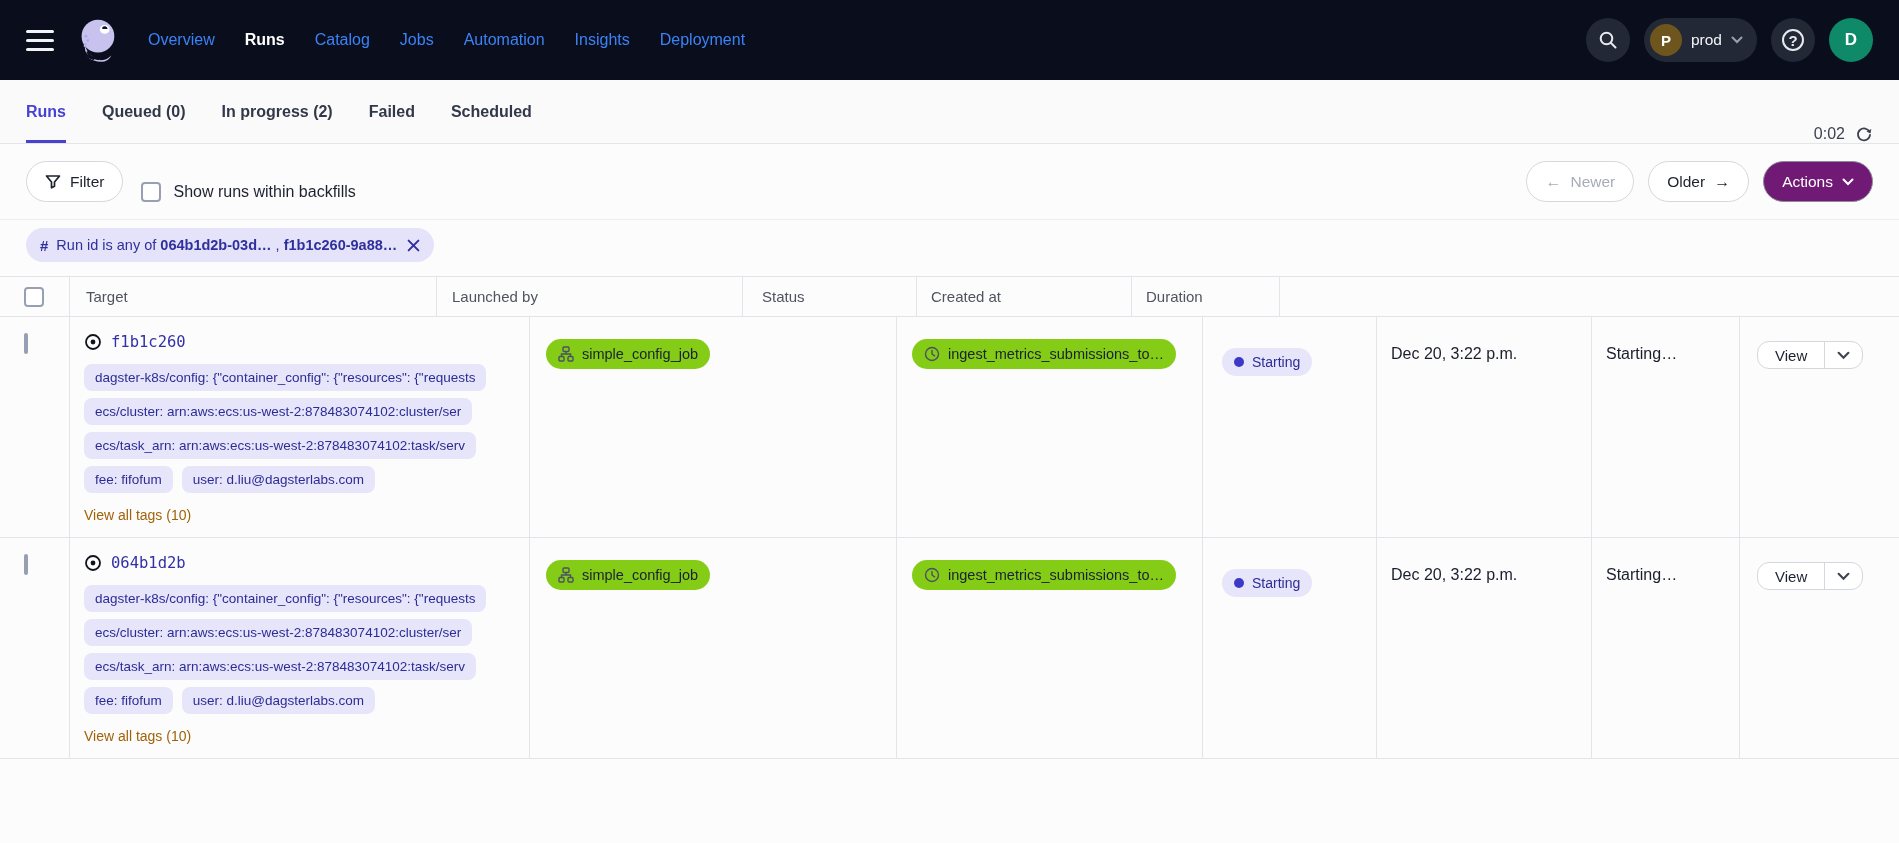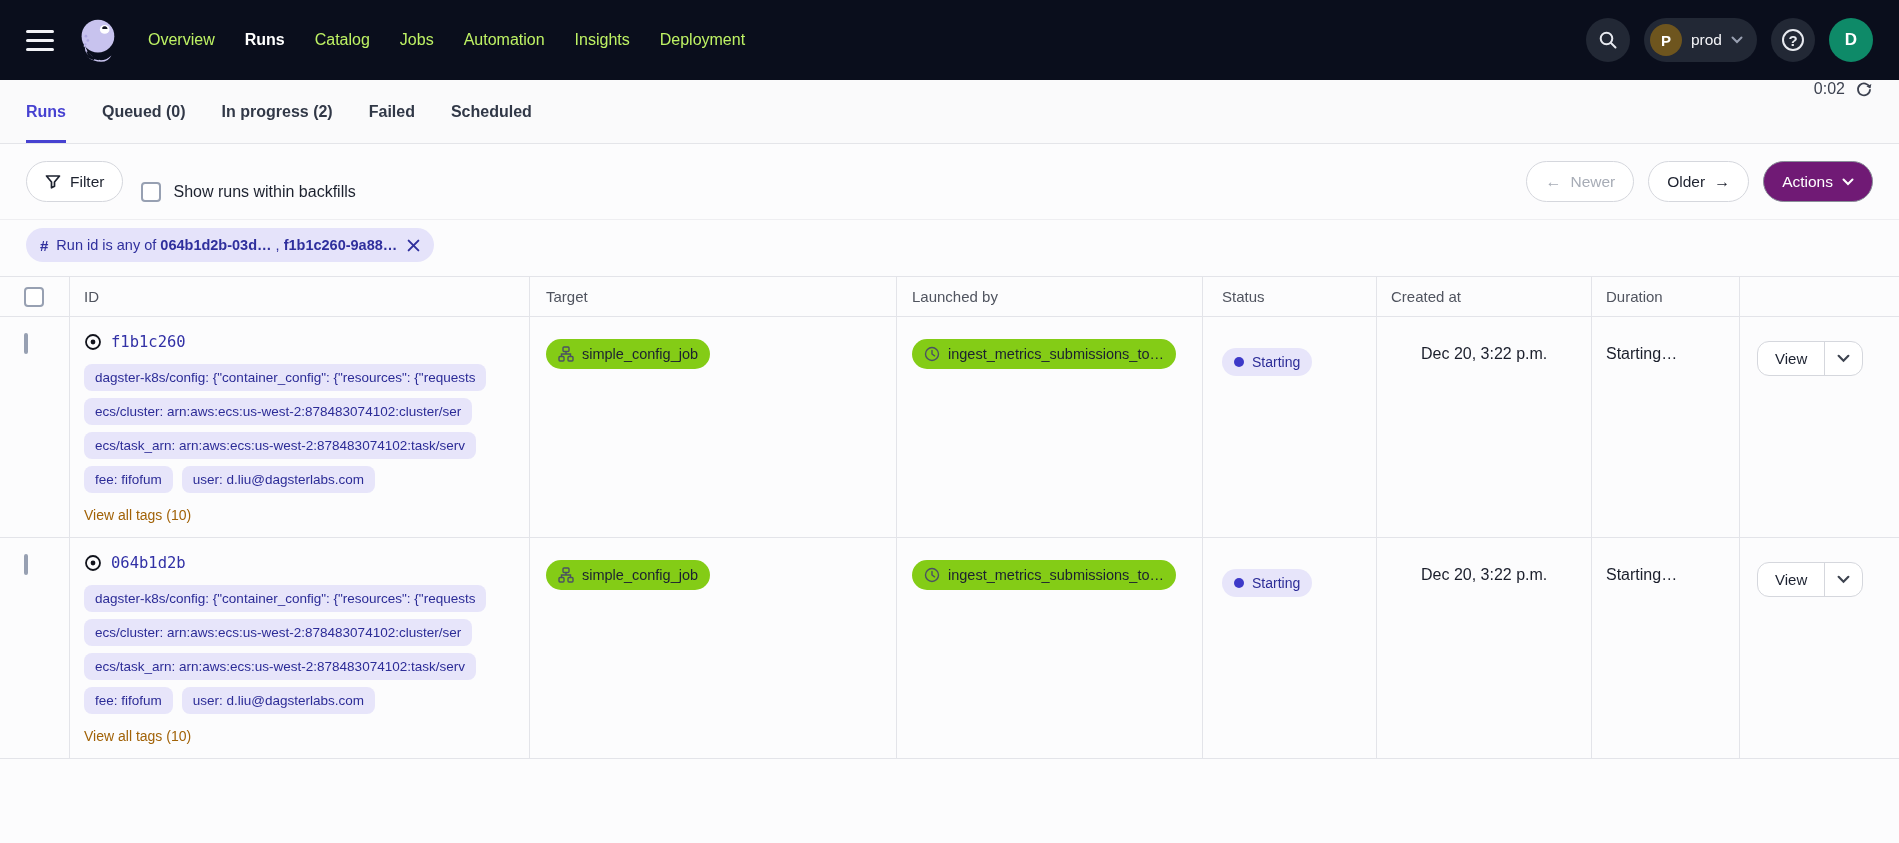--- a/index.html
+++ b/index.html
@@ -5,37 +5,37 @@
   * { margin:0; padding:0; box-sizing:border-box; }
   html,body { width:1899px; height:843px; overflow:hidden; }
   body { font-family:"Liberation Sans", sans-serif; background:#FCFCFD; color:#1D222F; }
 
   
   .topnav { height:80px; background:#0A0E1C; display:flex; align-items:center; padding:0 26px; }
   .hamburger { width:28px; display:flex; flex-direction:column; gap:6px; cursor:pointer; margin-right:18px; }
   .hamburger span { display:block; height:3px; border-radius:2px; background:#F2F3F7; }
   .logo { width:50px; height:56px; margin-right:26px; }
   .navlinks { display:flex; align-items:center; gap:30px; }
-  .navlink { color:#bef264; font-size:16px; font-weight:500; cursor:pointer; text-decoration:none; }
+  .navlink { color:#3b82f6; font-size:16px; font-weight:500; cursor:pointer; text-decoration:none; }
   .navlink.active { color:#FFFFFF; font-weight:700; }
   .nav-right { margin-left:auto; display:flex; align-items:center; gap:14px; }
   .nav-circle { width:44px; height:44px; border-radius:50%; background:#222835; display:flex; align-items:center; justify-content:center; cursor:pointer; }
   .deploy-pill { height:44px; border-radius:22px; background:#222835; display:flex; align-items:center; gap:9px; padding:0 14px 0 6px; cursor:pointer; }
   .avatar { width:32px; height:32px; border-radius:50%; display:flex; align-items:center; justify-content:center; color:#FFF; font-size:15px; font-weight:700; }
   .avatar.olive { background:#6E551E; }
   .avatar.teal  { background:#0E8A68; width:44px; height:44px; font-size:17px; cursor:pointer; }
   .deploy-label { color:#F4F5F8; font-size:15.5px; font-weight:500; }
   .help-q { color:#E8EAF0; font-size:15px; font-weight:700; border:2px solid #E8EAF0; border-radius:50%; width:22px; height:22px; display:flex; align-items:center; justify-content:center; }
 
   
   .tabsrow { height:64px; background:#FAFAFB; border-bottom:1px solid #E4E5E9; display:flex; align-items:stretch; padding:0 26px; }
   .tabs { display:flex; gap:36px; }
   .tab { display:flex; align-items:center; font-size:16px; font-weight:600; color:#313847; cursor:pointer; border-bottom:3px solid transparent; padding-top:3px; }
   .tab.active { color:#4742D1; border-bottom-color:#4742D1; }
-  .tabs-right { margin-left:auto; display:flex; align-items:flex-start; gap:10px; color:#3D4250; font-size:16px; }
+  .tabs-right { margin-left:auto; display:flex; align-items:flex-end; gap:10px; color:#3D4250; font-size:16px; }
   .refresh-icon { cursor:pointer; display:flex; }
 
   
   .toolbar { display:flex; align-items:flex-end; padding:17px 26px; border-bottom:1px solid #EEEEF1; }
   .btn { display:inline-flex; align-items:center; gap:9px; height:41px; padding:0 18px; border:1px solid #D5D7DD; border-radius:21px; background:#FFF; font-size:15.5px; color:#1D222F; cursor:pointer; font-family:inherit; }
   .btn.ghost-disabled { color:#A7ACB6; }
   .btn.gray { background:#701a75; border-color:#8A8E99; color:#FFF; }
   .check-group { display:flex; align-items:center; gap:12px; margin-left:18px; cursor:pointer; }
   .checkbox { width:20px; height:20px; border:2px solid #97A0B2; border-radius:4px; background:#FFF; cursor:pointer; }
   .check-label { font-size:16px; color:#1D222F; }
@@ -69,23 +69,23 @@
   .runid { font-family:"DejaVu Sans Mono", monospace; font-size:15.5px; color:#3231A6; cursor:pointer; }
   .tagstack { display:flex; flex-direction:column; gap:7px; }
   .tagpill { width:max-content; background:#E7E5FA; color:#2C2C97; border-radius:8px; font-size:13.5px; padding:6px 11px; white-space:nowrap; }
   .tagline { display:flex; gap:9px; }
   .view-all { margin-top:14px; font-size:14px; color:#a16207; cursor:pointer; }
 
   .job-pill { display:inline-flex; align-items:center; gap:8px; background:#84cc16; border-radius:15px; height:30px; padding:0 12px; font-size:14.5px; color:#1B2130; cursor:pointer; max-width:285px; }
   .job-pill .txt { white-space:nowrap; overflow:hidden; }
   .status-pill { display:inline-flex; align-items:center; gap:8px; background:#E7E5FA; border-radius:14px; height:28px; padding:0 12px; font-size:14px; color:#2C2C97; }
   .status-dot { width:10px; height:10px; border-radius:50%; background:#3D39C8; }
-  .created { font-size:16px; color:#1A1E2B;margin-left:30px; }
+  .created { font-size:16px; color:#1A1E2B; }
   .duration { font-size:16px; color:#1A1E2B; }
-  .view-btn { display:inline-flex; align-items:stretch; border:1px solid #D5D7DD; border-radius:12px; background:#FFF; overflow:hidden; height:35px; }
+  .view-btn { display:inline-flex; align-items:stretch; border:1px solid #D5D7DD; border-radius:12px; background:#FFF; overflow:hidden; height:28px; }
   .view-btn .seg1 { display:flex; align-items:center; padding:0 17px; font-size:15px; color:#1B2130; cursor:pointer; }
   .view-btn .seg2 { display:flex; align-items:center; padding:0 12px; border-left:1px solid #D5D7DD; cursor:pointer; }
 
   svg { display:block; }
 </style>
 </head>
 <body>
 
 <header class="topnav">
   <div class="hamburger">
@@ -210,21 +210,20 @@
     </span>
   </span>
 </div>
 
 <div class="runs-table">
 
   <div class="trow thead">
     <div class="cell c-check">
         <span class="checkbox"></span>
       </div>
-    <div class="cell c-id">ID</div>
     <div class="cell c-target">Target</div>
     <div class="cell c-launch">Launched by</div>
     <div class="cell c-status">Status</div>
     <div class="cell c-created">Created at</div>
     <div class="cell c-dur">Duration</div>
     <div class="cell c-view last"></div>
   </div>
 
   <div class="trow">
     <div class="cell c-check"><span class="checkbox"></span></div>

